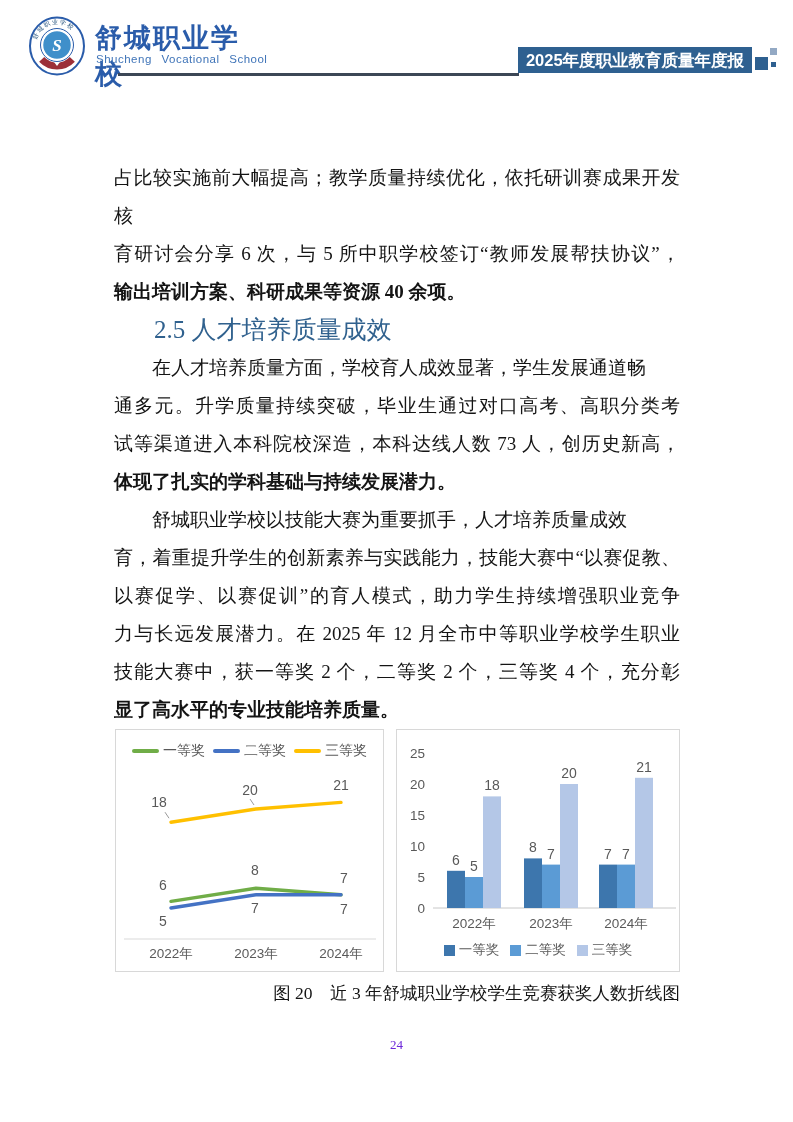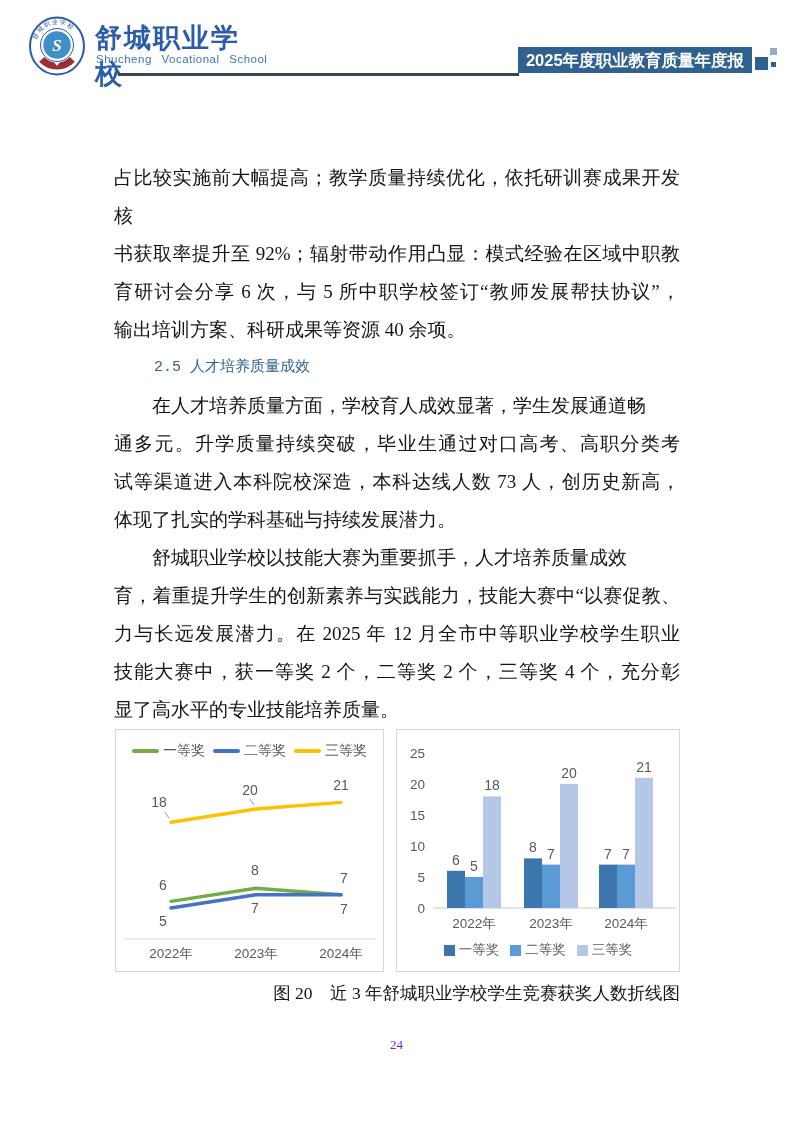--- a/index.html
+++ b/index.html
@@ -15,24 +15,24 @@
   .banner{position:absolute;left:518px;top:47px;width:234px;height:26px;background:#2e6090;
           color:#ffffff;font-weight:bold;font-size:16.5px;line-height:26px;text-align:center;
           font-family:"Liberation Sans","DejaVu Sans",sans-serif;}
   .sq{position:absolute;}
   .sq1{left:755px;top:57px;width:13px;height:13px;background:#2e6090;}
   .sq2{left:770px;top:48px;width:7px;height:7px;background:#93a9c4;}
   .sq3{left:771px;top:62px;width:5px;height:5px;background:#2e6090;}
   
   .text-block{position:absolute;left:114px;top:115px;width:566px;color:#141414;margin-top:44px;}
   .line{font-size:19px;line-height:38px;text-align:justify;text-align-last:justify;}
-  .para .line:last-child{text-align-last:left;}
+  .para .line:last-child{text-align-last:left;font-weight:bold;}
   .indent-first .line:first-child{text-indent:2em;text-align-last:left;}
-  .heading{font-size:15px;line-height:38px;color:#30618e;padding-left:40px;
-           font-family:Liberation Mono, monospace;}
+  .heading{font-size:25px;line-height:38px;color:#30618e;padding-left:40px;
+           font-family:Liberation Serif, serif;}
   
   .chart-box{position:absolute;top:729px;height:243px;margin:0;background:#fff;
              border:1px solid #d8d8d8;box-sizing:border-box;}
   #lineChart{left:115px;width:269px;}
   #barChart{left:396px;width:284px;}
   .chart-box svg{position:absolute;left:0;top:0;}
   .lc-legend{position:absolute;left:0;top:12px;width:100%;display:flex;justify-content:center;
              align-items:center;gap:8px;font-size:14px;color:#595959;
              font-family:"Liberation Sans","DejaVu Sans",sans-serif;}
   .lg-item{display:flex;align-items:center;gap:4px;}
@@ -73,34 +73,34 @@
     <div class="header-rule"></div>
     <div class="banner">2025年度职业教育质量年度报告</div>
     <div class="sq sq1"></div>
     <div class="sq sq2"></div>
     <div class="sq sq3"></div>
   </header>
 
   <main class="text-block">
     <div class="para">
         <div class="line">占比较实施前大幅提高；教学质量持续优化，依托研训赛成果开发核</div>
-        <div class="line">书获取率提升至 92%；辐射带动作用凸显：模式经验在区域中职教</div>
         <div class="line">育研讨会分享 6 次，与 5 所中职学校签订“教师发展帮扶协议”，</div>
         <div class="line">输出培训方案、科研成果等资源 40 余项。</div>
       </div>
     <div class="heading">2.5 人才培养质量成效</div>
     <div class="para indent-first">
         <div class="line">在人才培养质量方面，学校育人成效显著，学生发展通道畅</div>
         <div class="line">通多元。升学质量持续突破，毕业生通过对口高考、高职分类考</div>
         <div class="line">试等渠道进入本科院校深造，本科达线人数 73 人，创历史新高，</div>
         <div class="line">体现了扎实的学科基础与持续发展潜力。</div>
       </div>
     <div class="para indent-first">
         <div class="line">舒城职业学校以技能大赛为重要抓手，人才培养质量成效</div>
         <div class="line">育，着重提升学生的创新素养与实践能力，技能大赛中“以赛促教、</div>
+        <div class="line">以赛促学、以赛促训”的育人模式，助力学生持续增强职业竞争</div>
         <div class="line">力与长远发展潜力。在 2025 年 12 月全市中等职业学校学生职业</div>
         <div class="line">技能大赛中，获一等奖 2 个，二等奖 2 个，三等奖 4 个，充分彰</div>
         <div class="line">显了高水平的专业技能培养质量。</div>
       </div>
   </main>
 
   <figure class="chart-box" id="lineChart">
       <div class="lc-legend">
         <span class="lg-item">
           <span class="lg-line" style="background: rgb(112, 173, 71);"></span>

